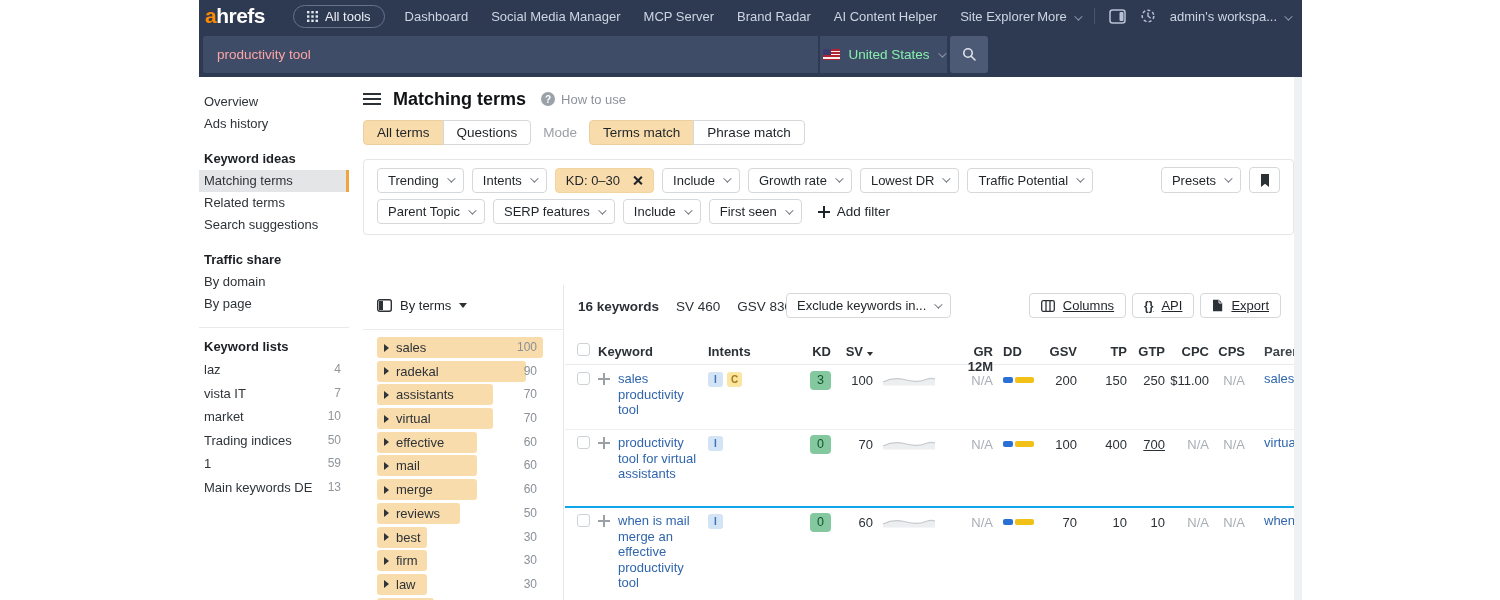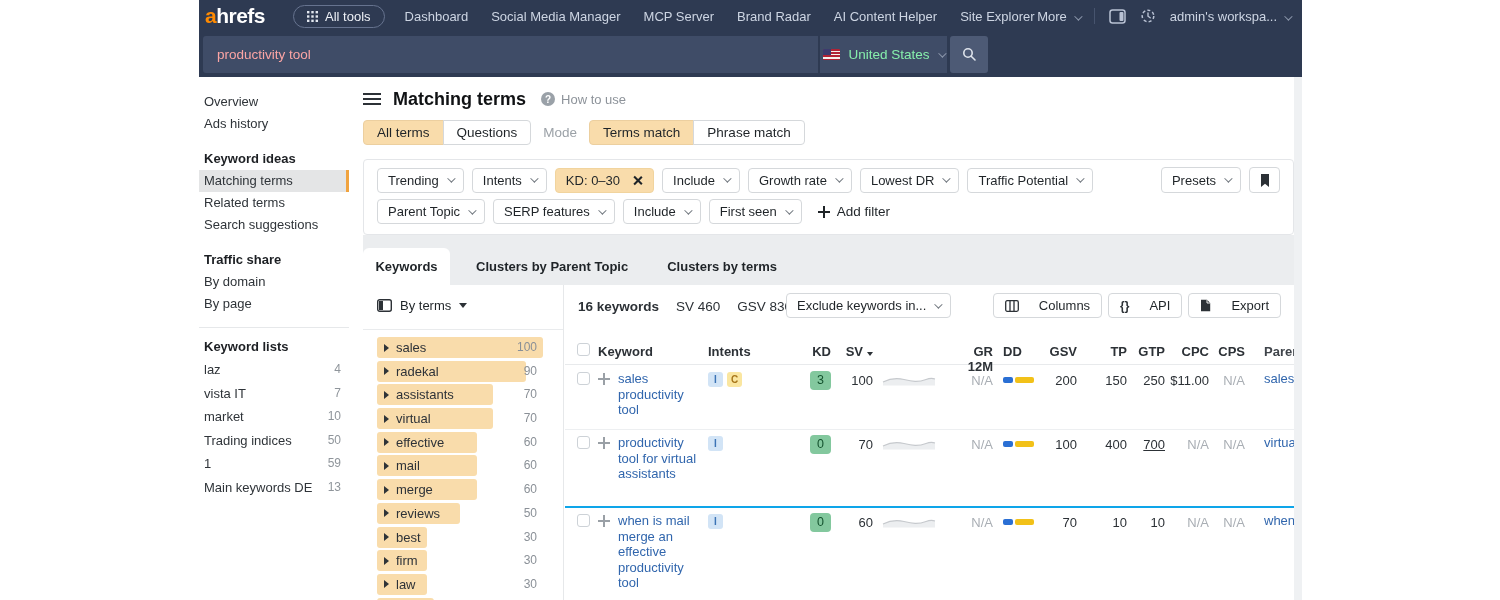--- a/index.html
+++ b/index.html
@@ -83,21 +83,21 @@
   .content { position:absolute; left:0; top:208px; width:931px; height:315px; background:#fff; overflow:hidden; }
   .vdiv { position:absolute; left:200px; top:0; width:1px; height:315px; background:#e6e8ea; }
   .toolbar { position:absolute; left:0; top:0; width:931px; height:45px; }
   .byterms { position:absolute; left:14px; top:13px; display:flex; align-items:center; gap:8px; font-size:13px; color:#1f2428; cursor:pointer; }
   .terms-underline { position:absolute; left:0; top:44px; width:200px; height:1px; background:#e9ebed; }
   .tri-down { width:0; height:0; border-left:4px solid transparent; border-right:4px solid transparent; border-top:5px solid #2c3136; display:inline-block; }
   .stats { position:absolute; left:215px; top:14px; display:flex; gap:17px; font-size:13.5px; color:#2c3136; align-items:center; }
   .stat-bold { font-weight:bold; }
   .excl { position:absolute; left:423px; top:8px; }
   .tb-right { position:absolute; right:13px; top:8px; display:flex; gap:6px; }
-  .tbtn { display:inline-flex; align-items:center; gap:20px; border:1px solid #d5d8db; border-radius:4px; background:#fff; color:#1f2428; font-size:13px; padding:4px 11px; cursor:pointer; }
+  .tbtn { display:inline-flex; align-items:center; gap:8px; border:1px solid #d5d8db; border-radius:4px; background:#fff; color:#1f2428; font-size:13px; padding:4px 11px; cursor:pointer;text-decoration:underline; }
   .api-glyph { font-weight:bold; font-size:12px; color:#2c3136; }
 
   
   .terms { position:absolute; left:0; top:52px; width:200px; }
   .term-row { position:relative; height:21px; margin-bottom:2.7px; cursor:pointer; }
   .term-bar { position:absolute; left:14px; top:0; height:21px; background:#f9dcab; border-radius:3px; }
   .tri-right { position:absolute; left:21px; top:6.5px; width:0; height:0; border-top:4px solid transparent; border-bottom:4px solid transparent; border-left:5px solid #2f3438; }
   .term-txt { position:absolute; left:33px; top:0; line-height:21px; font-size:13px; color:#2d3238; }
   .term-val { position:absolute; right:26px; top:0; line-height:21px; font-size:12px; color:#8a9097; }
 
@@ -316,27 +316,20 @@
               <span>First seen</span>
               <span class="chev"></span>
             </span>
           <span class="addfilter">
               <span class="plus"></span>
               <span>Add filter</span>
             </span>
         </div>
       </div>
 
-      <div class="tabband">
-        <div class="tabs">
-          <span class="tab on">Keywords</span>
-          <span class="tab t2">Clusters by Parent Topic</span>
-          <span class="tab t3">Clusters by terms</span>
-        </div>
-      </div>
 
       <div class="content">
         <div class="toolbar">
           <span class="byterms">
             <svg width="15" height="13" viewBox="0 0 15 13">
                 <rect x="0.7" y="0.7" width="13.6" height="11.6" rx="2" fill="none" stroke="#2c3136" stroke-width="1.4"></rect>
                 <rect x="2" y="2" width="4" height="9" fill="#2c3136"></rect>
               </svg>
             <span>By terms</span>
             <span class="tri-down"></span>

